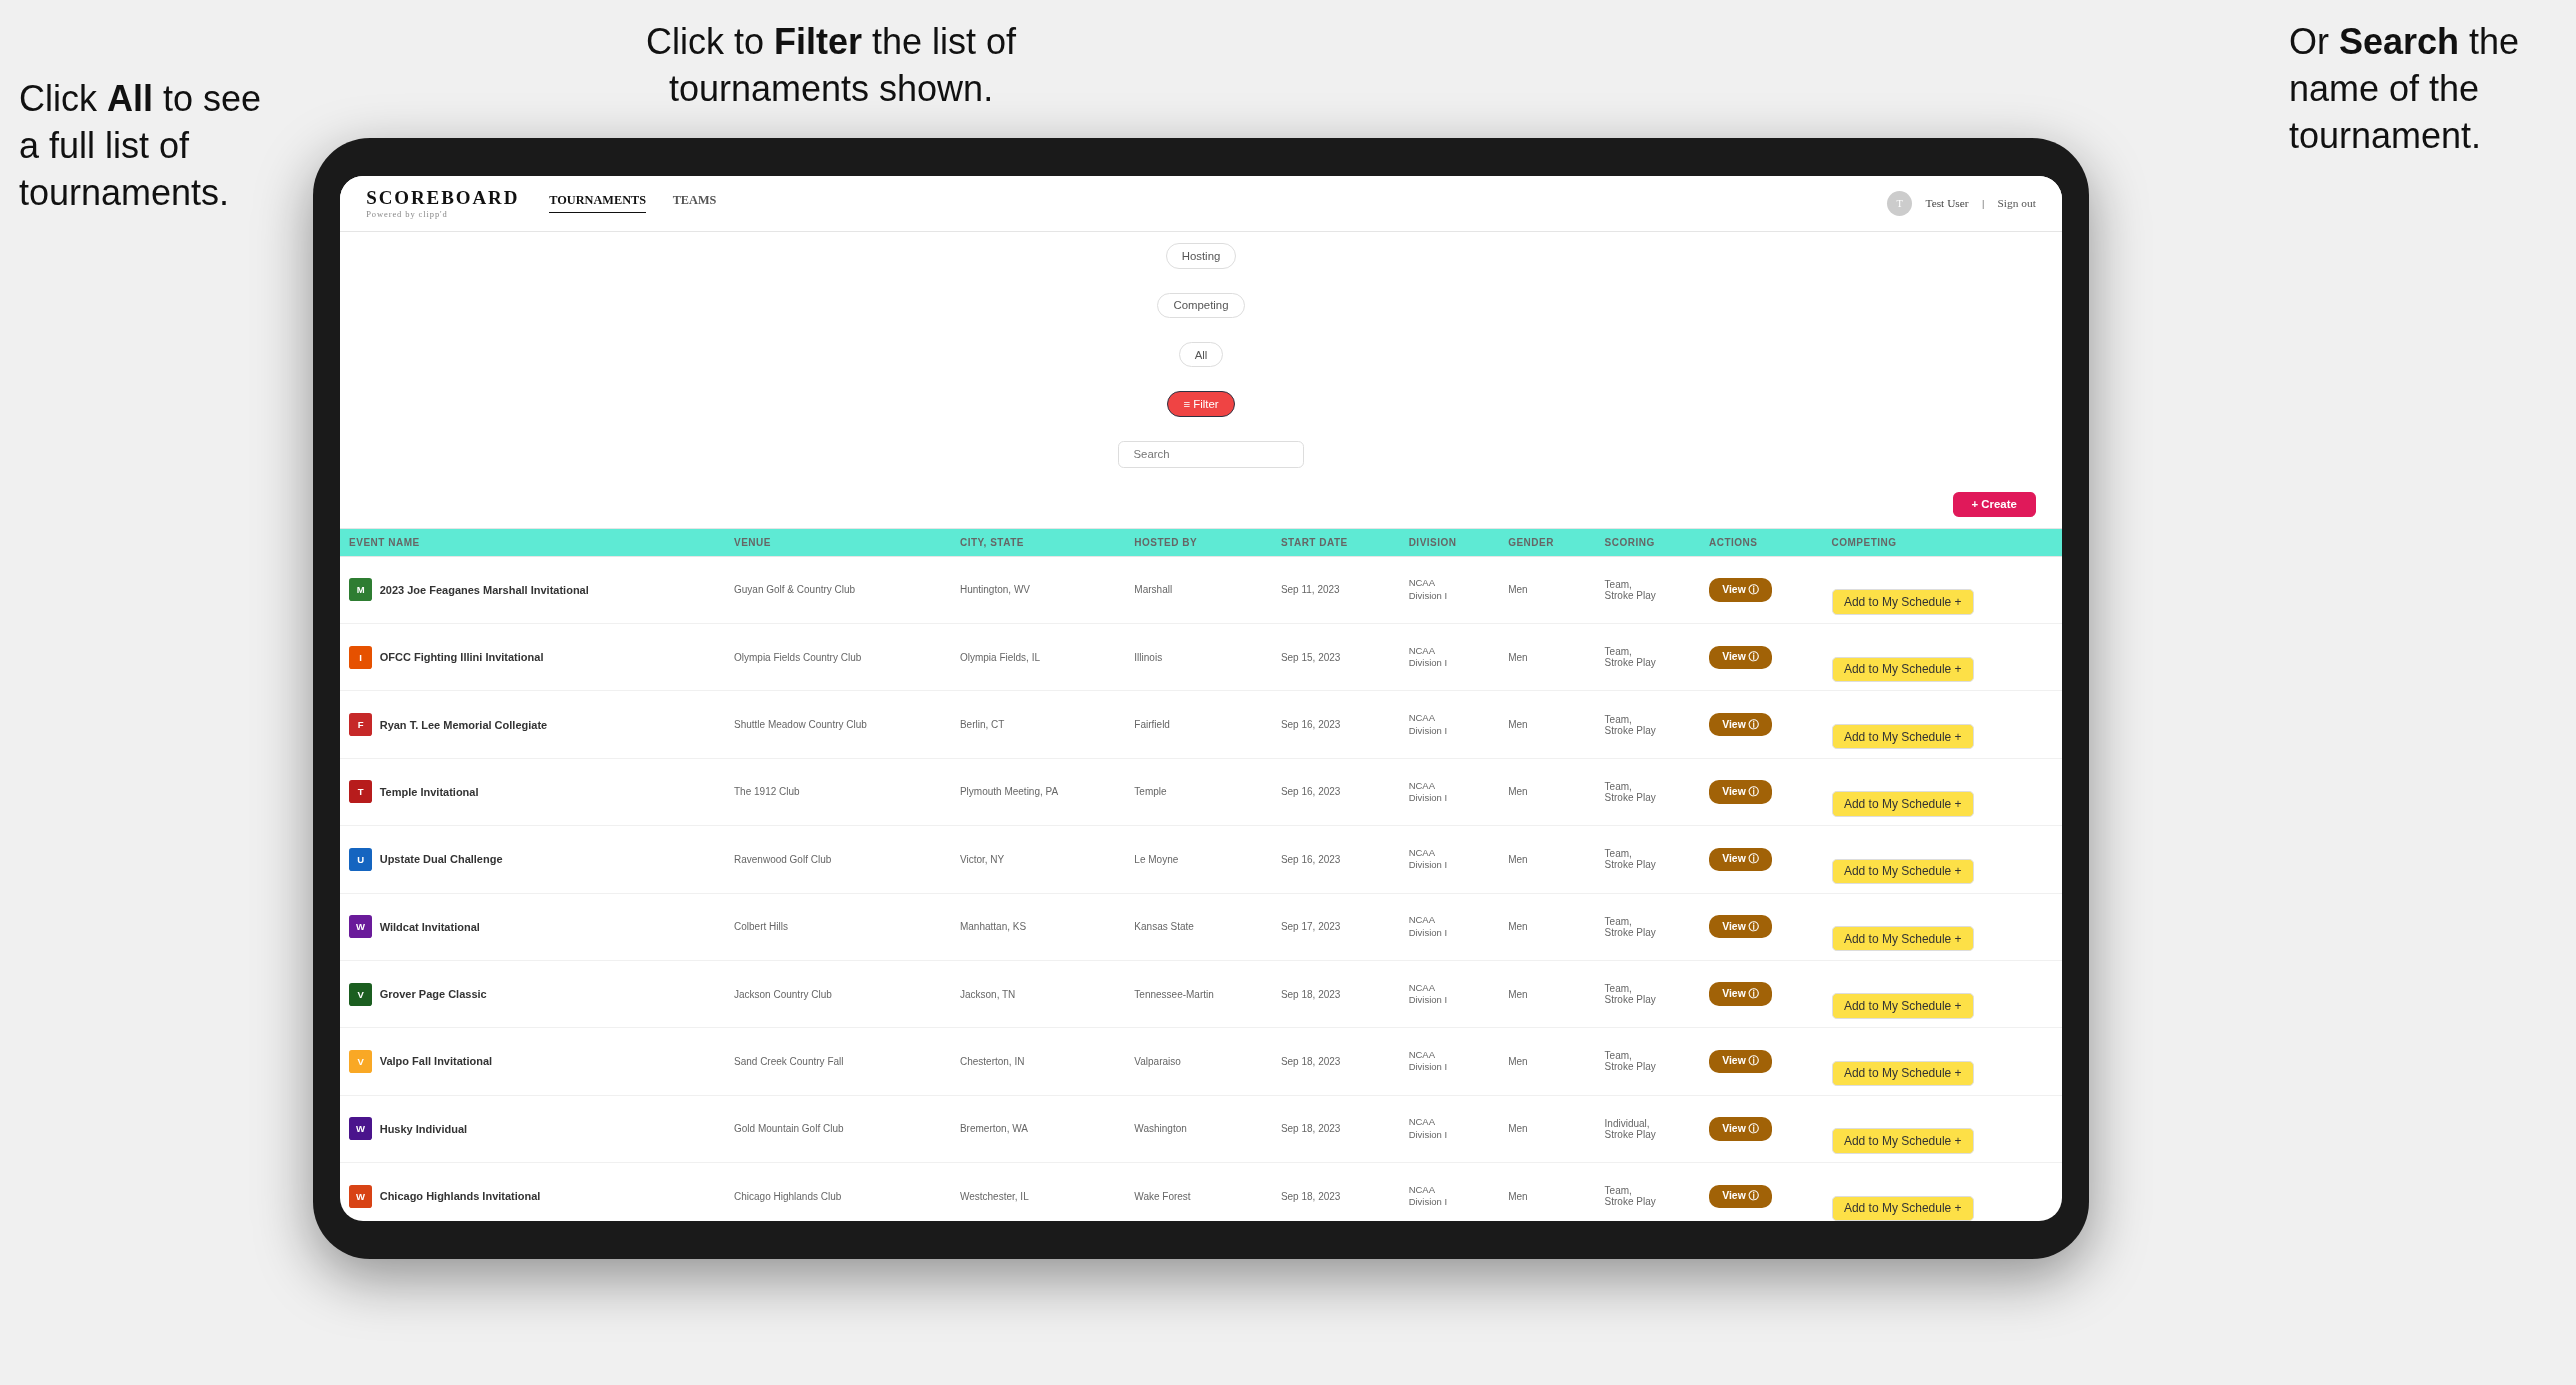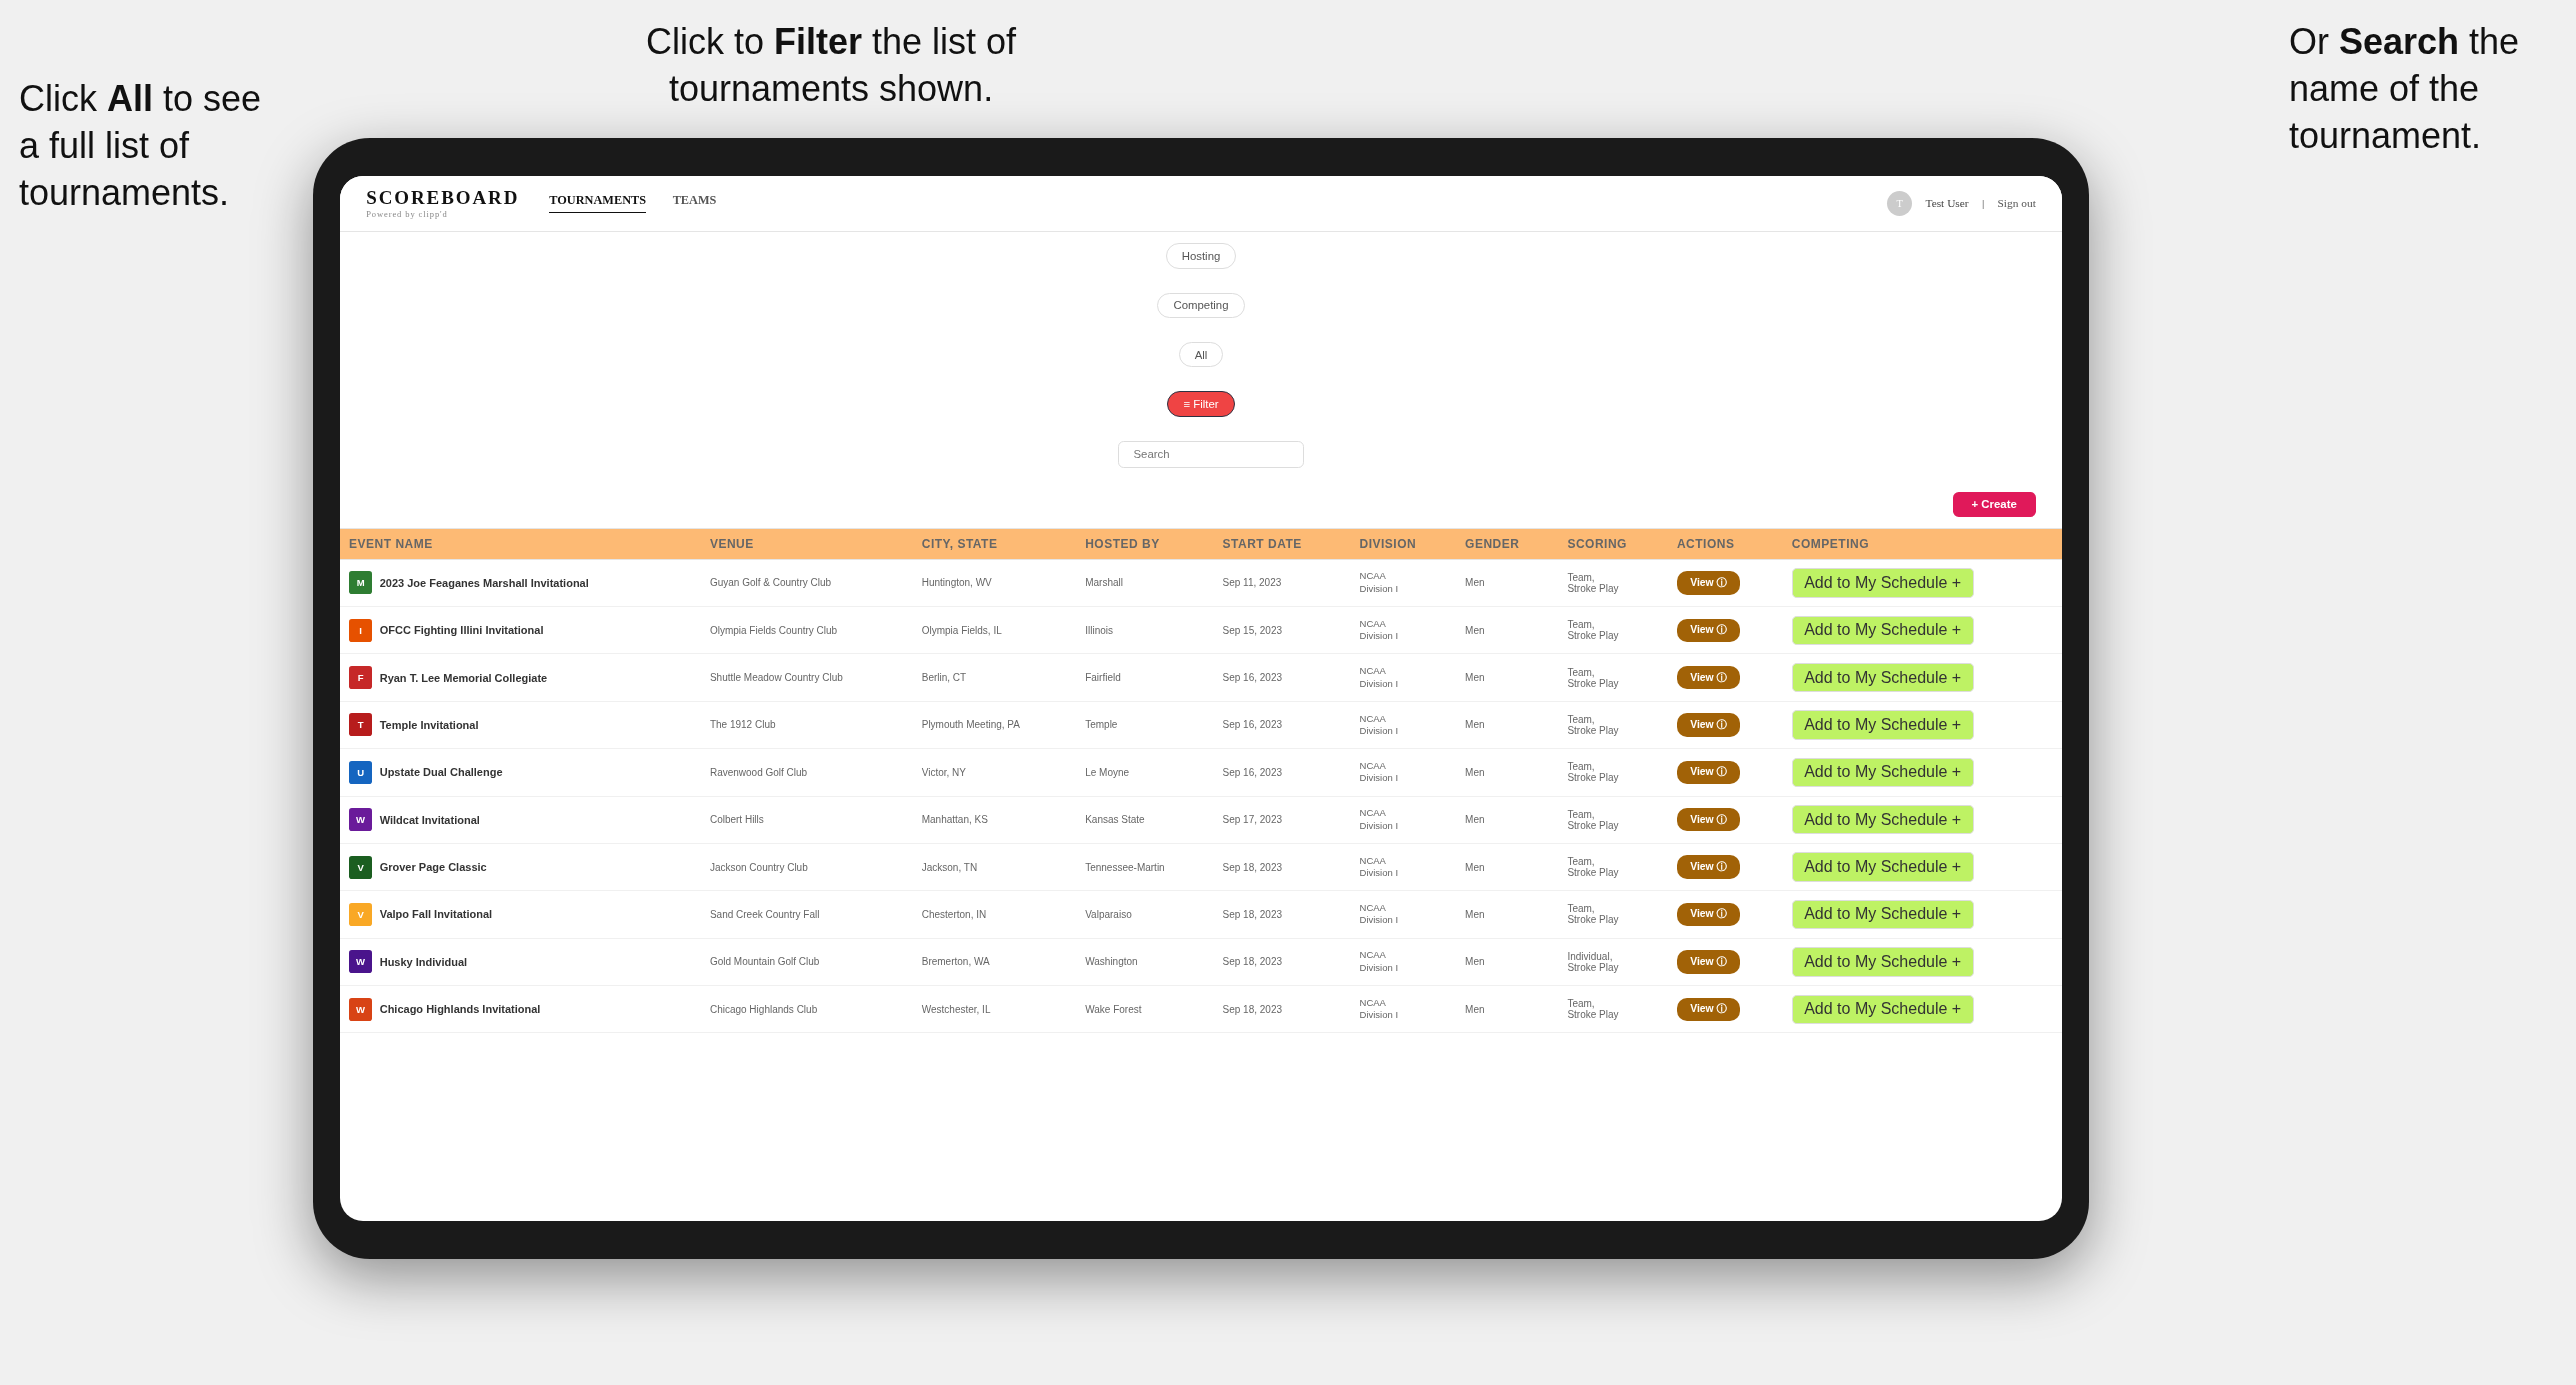--- a/index.html
+++ b/index.html
@@ -187,27 +187,27 @@
 
     table {
       width: 100%;
       border-collapse: collapse;
       font-size: 10.4px;
     }
 
     thead th {
       text-align: left;
       padding: 7.6px 9.5px;
-      font-size: 12px;
+      font-size: 10px;
       font-weight: 700;
       color: #666;
       text-transform: uppercase;
       letter-spacing: 0.5px;
       border-bottom: 0.9px solid #e5e5e5;
-      background: #fdba74;
+      background: #5eead4;
       white-space: nowrap;
     }
 
     tbody tr {
       border-bottom: 0.9px solid #f0f0f0;
     }
 
     tbody td {
       padding: 8.5px 9.5px;
       vertical-align: middle;
@@ -248,28 +248,29 @@
       font-weight: 600;
       cursor: pointer;
       white-space: nowrap;
     }
 
     .add-schedule-btn {
       display: flex;
       align-items: center;
       gap: 3.8px;
       padding: 4.7px 11.4px;
-      background: #bef264;
+      background: #fde047;
       color: #333;
       border: 0.9px solid #ddd;
       border-radius: 4.7px;
-      font-size: 16px;
+      font-size: 12px;
       font-weight: 500;
       cursor: pointer;
       white-space: nowrap;
+      margin-top: 24px;
     }
 
     .small-text {
       color: #666;
       font-size: 10px;
     }
 
     .division-text {
       font-size: 9.5px;
       line-height: 1.3;

